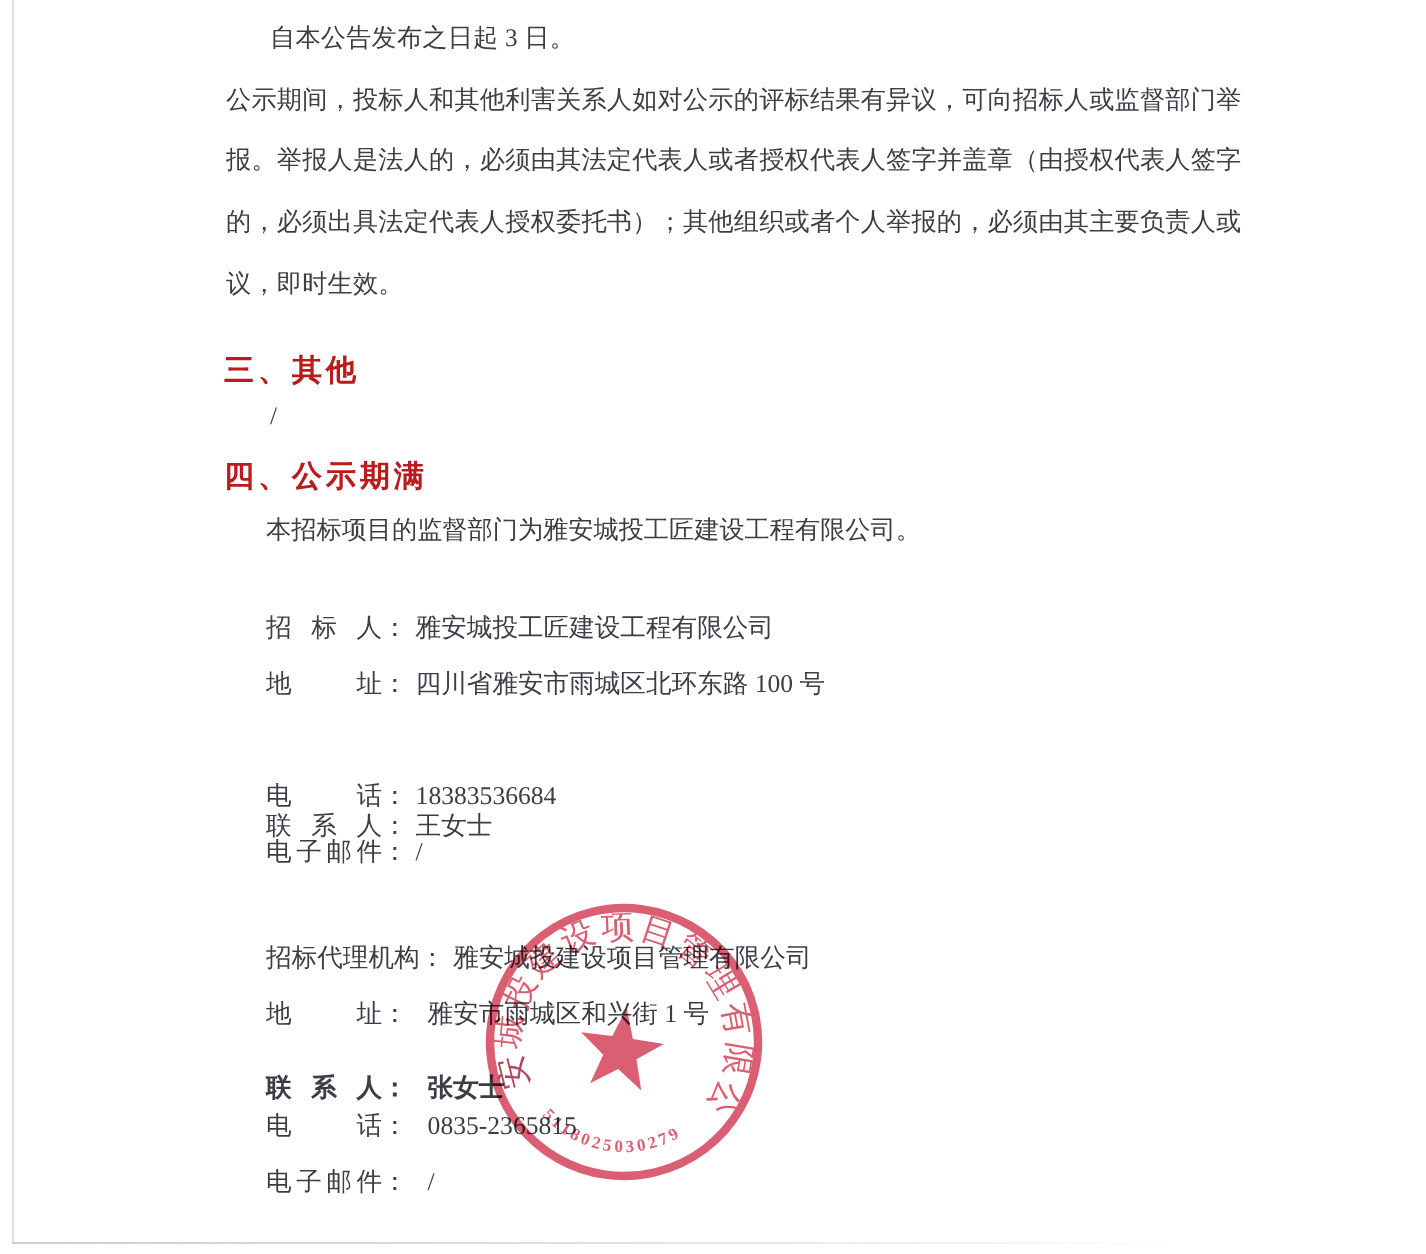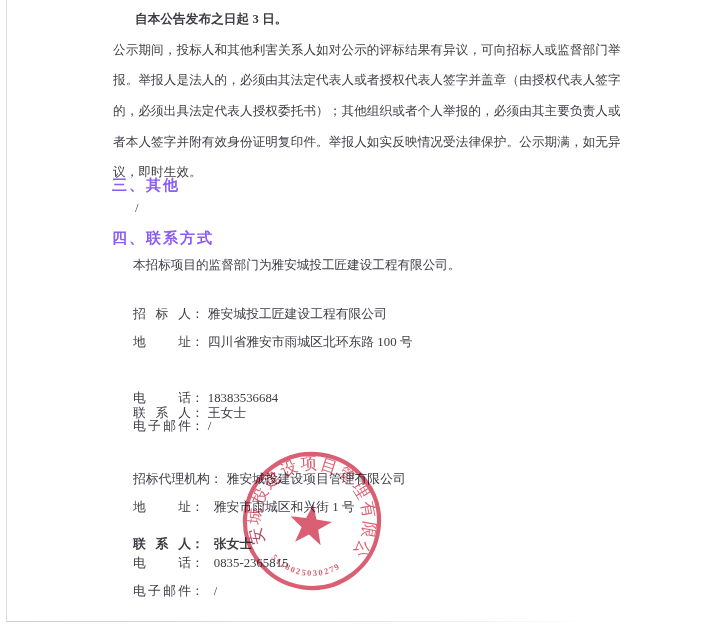--- a/index.html
+++ b/index.html
@@ -9,23 +9,23 @@
     color:#3d3d46;
   }
   
   .edge-left{position:absolute;left:6px;top:0;width:1px;height:622px;background:#d7d7d9;opacity:.8;}
   .edge-bottom{position:absolute;left:6px;top:621px;height:1px;width:586px;
     background:linear-gradient(to right,#cdced0,#e4e4e6 60%,rgba(255,255,255,0));}
   
   .para{position:absolute;left:113px;top:4px;width:500px;font-size:12.6px;line-height:30.7px;
     letter-spacing:.1px;white-space:nowrap;}
   .para .ln{height:30.7px;}
-  .para .ln.indent{text-indent:22px;font-weight:bold;}
+  .para .ln.indent{text-indent:22px;}
   
-  .heading{position:absolute;left:112px;font-size:15px;font-weight:bold;color:#8b5cf6;
+  .heading{position:absolute;left:112px;font-size:15px;font-weight:bold;color:#b91c1c;
     letter-spacing:2px;white-space:nowrap;}
   .plain{position:absolute;font-size:12.6px;white-space:nowrap;}
   
   .row{position:absolute;left:133px;height:20px;font-size:12.8px;white-space:nowrap;}
   .lbl{display:inline-block;width:58px;text-align:justify;text-align-last:justify;vertical-align:baseline;}
   .lbl-wide{display:inline-block;vertical-align:baseline;}
   .colon{display:inline-block;}
   .val{margin-left:4px;text-align:right;}
   .val-gap{margin-left:10px;margin-top:39px;}
   
@@ -38,28 +38,27 @@
 <div class="page">
 
   <div class="edge-left"></div>
   <div class="edge-bottom"></div>
 
   <div class="para">
     <div class="ln indent">自本公告发布之日起 3 日。</div>
     <div class="ln">公示期间，投标人和其他利害关系人如对公示的评标结果有异议，可向招标人或监督部门举</div>
     <div class="ln">报。举报人是法人的，必须由其法定代表人或者授权代表人签字并盖章（由授权代表人签字</div>
     <div class="ln">的，必须出具法定代表人授权委托书）；其他组织或者个人举报的，必须由其主要负责人或</div>
-    <div class="ln">者本人签字并附有效身份证明复印件。举报人如实反映情况受法律保护。公示期满，如无异</div>
     <div class="ln">议，即时生效。</div>
   </div>
 
   <div class="heading" style="top:176px;">三、其他</div>
   <div class="plain" style="left:135px;top:201px;">/</div>
 
-  <div class="heading" style="top:229px;">四、联系方式</div>
+  <div class="heading" style="top:229px;">四、公示期满</div>
   <div class="plain" style="left:133px;top:257px;">本招标项目的监督部门为雅安城投工匠建设工程有限公司。</div>
 
 
   <div class="row" style="top:306px;">
     <span class="lbl">招标人</span><span class="colon">：</span><span class="val">雅安城投工匠建设工程有限公司</span>
   </div>
   <div class="row" style="top:334px;">
     <span class="lbl">地址</span><span class="colon">：</span><span class="val">四川省雅安市雨城区北环东路 100 号</span>
   </div>
   <div class="row" style="top:358px;margin-top:47px;">

